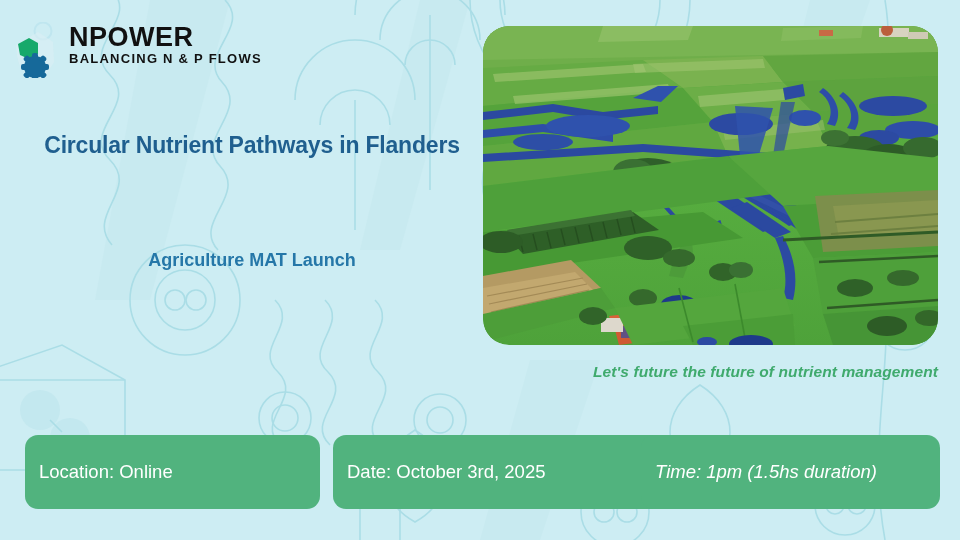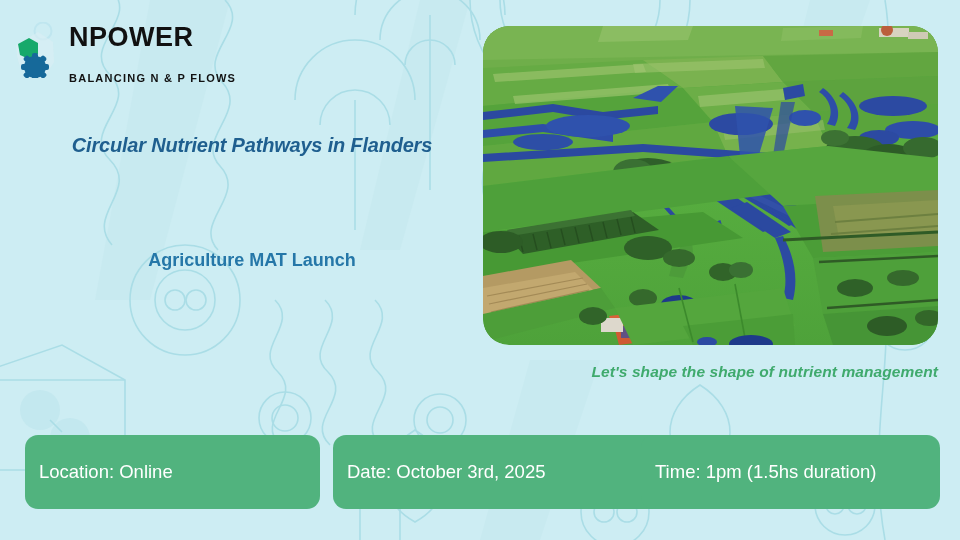--- a/index.html
+++ b/index.html
@@ -27,33 +27,32 @@
   }
   .logo-text{
     position:absolute;left:56px;top:0px;width:200px;
   }
   .logo-word{
     font-size:27px;font-weight:bold;color:#111111;
     letter-spacing:0.5px;line-height:30px;
     font-family:"Liberation Sans",sans-serif;
   }
   .logo-tag{
-    font-size:11px;font-weight:bold;color:#111111;
-    letter-spacing:1.25px;line-height:14px;margin-top:19px;
+    font-size:13px;font-weight:bold;color:#111111;
+    letter-spacing:1.25px;line-height:14px;margin-top:0;
     font-family:"Liberation Sans",sans-serif;
   }
 
   
   .headline{
     position:absolute;left:22px;top:126px;width:460px;
     text-align:center;
-    font-size:20px;font-weight:bold;line-height:39px;
+    font-size:23px;font-weight:bold;line-height:39px;
     color:#1f5f8f;
     letter-spacing:-0.2px;
-    font-style:italic;
   }
   .subhead{
     position:absolute;left:22px;top:243px;width:460px;
     text-align:center;
     font-size:18px;font-weight:bold;line-height:34px;
     color:#2577a8;
   }
 
   
   .photo{
@@ -83,21 +82,21 @@
     border-radius:13px;
     display:flex;align-items:center;
   }
   .info-box .txt{
     padding-left:14px;padding-right:12px;
     color:#ffffff;font-size:18.5px;line-height:24px;
     white-space:nowrap;
   }
   #box0{left:25px;width:295px;}
   #box1{left:333px;width:342px;}
-  #box2{left:641px;width:299px;}
+  #box2{left:641px;width:299px;font-style:italic;}
 </style>
 </head>
 <body>
 
 <div class="slide">
 
   <svg class="bg-watermark" viewBox="0 0 960 540" xmlns="http://www.w3.org/2000/svg">
     <defs>
       <style>
         .ln{fill:none;stroke:#aadde6;stroke-width:1.6;}
@@ -355,21 +354,21 @@
         <path d="M196,262 L210,316" stroke="#3c8a2c" stroke-width="1.6" fill="none"></path>
         <path d="M252,258 L262,312" stroke="#3c8a2c" stroke-width="1.6" fill="none"></path>
         <ellipse cx="268" cy="318" rx="22" ry="9" fill="#1e3a8a"></ellipse>
         <ellipse cx="224" cy="316" rx="10" ry="5" fill="#2c4aa2"></ellipse>
 
         <rect width="455" height="319" fill="none"></rect>
       </g>
     </svg>
   </div>
 
-  <div class="tagline">Let's shape the shape of nutrient management</div>
+  <div class="tagline">Let's future the future of nutrient management</div>
 
   <div class="info-row">
     <div class="info-box" id="box0">
       <span class="txt">Location: Online</span>
     </div>
     <div class="info-box" id="box1">
       <span class="txt">Date: October 3rd, 2025</span>
     </div>
     <div class="info-box" id="box2">
       <span class="txt">Time: 1pm (1.5hs duration)</span>

